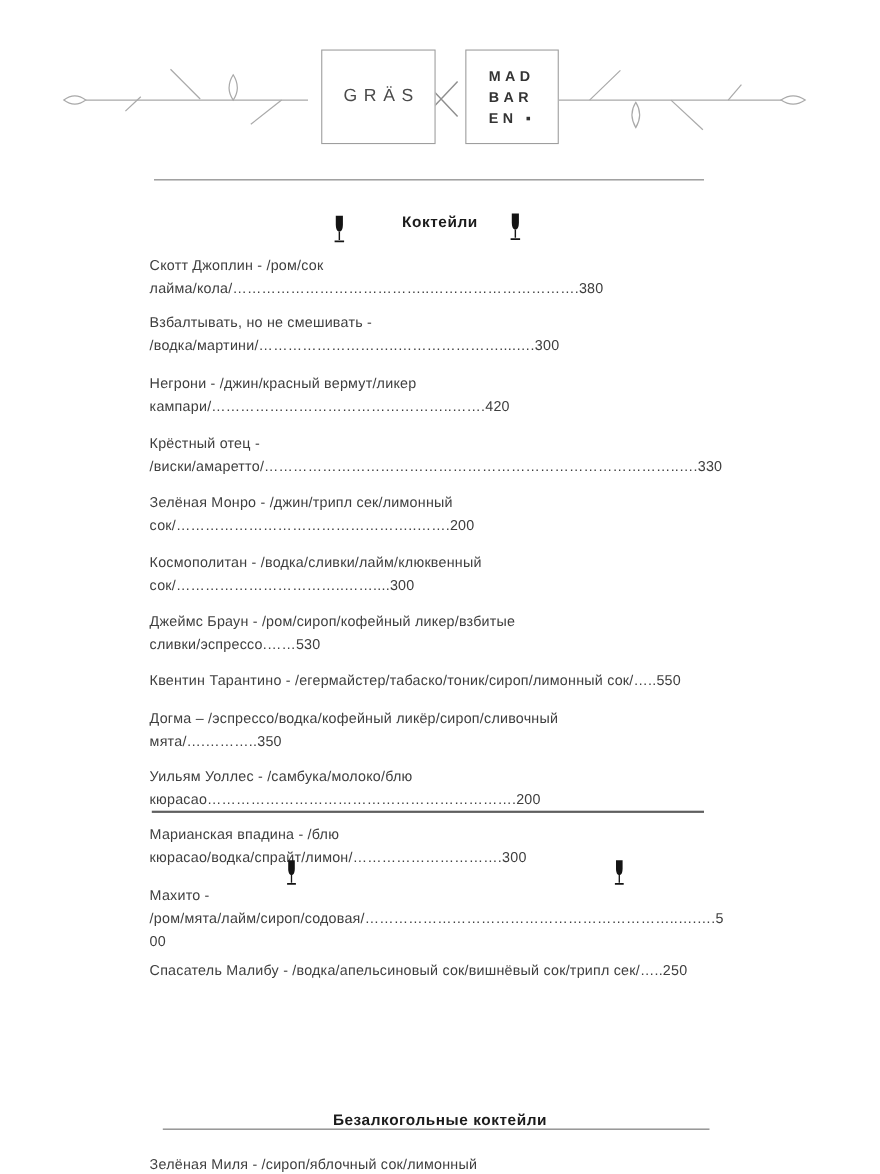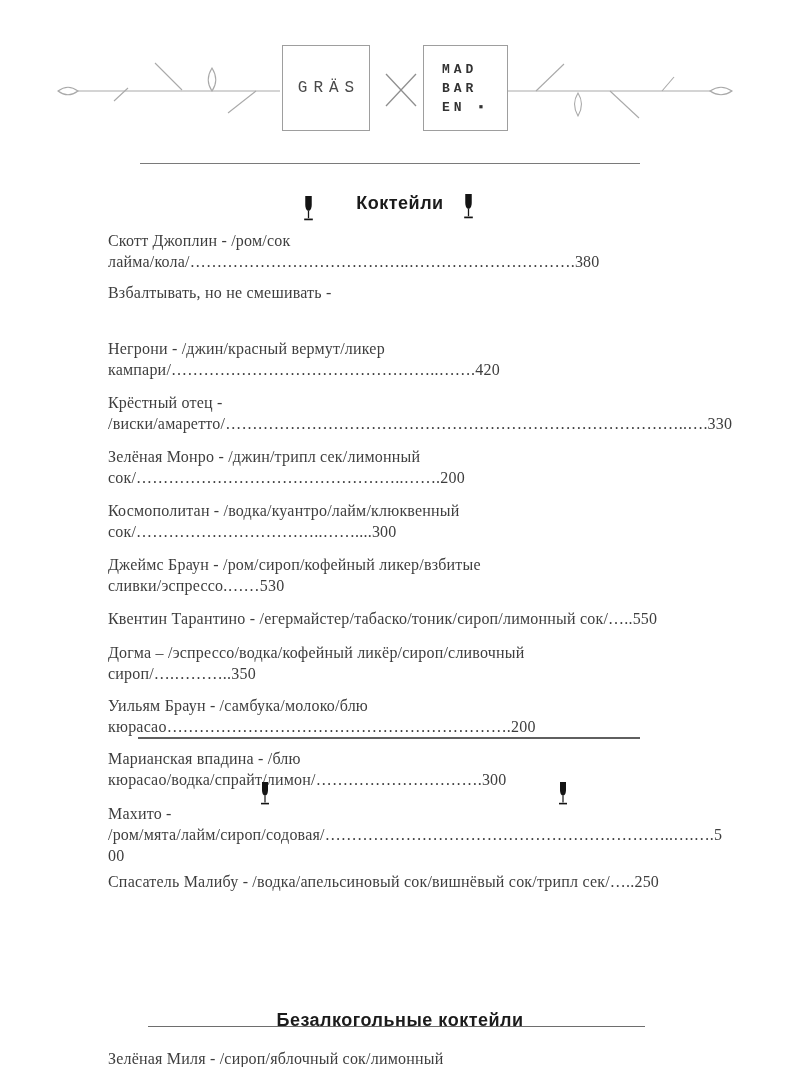--- a/index.html
+++ b/index.html
@@ -5,47 +5,47 @@
   html,body { margin:0; padding:0; background:#ffffff; }
   .page {
     position:relative; width:800px; height:1067px; background:#ffffff;
     font-family:"Liberation Sans", sans-serif; overflow:hidden;
   }
   
   .branches { position:absolute; left:0; top:0; }
   .logo-box {
     position:absolute; top:45px; height:86px; background:#ffffff;
     border:1px solid #9e9e9e; box-sizing:border-box;
-    display:flex; align-items:center; justify-content:center;font-family:Liberation Mono, monospace;
+    display:flex; align-items:center; justify-content:center;
   }
-  .logo-gras { left:282px; width:88px; }
+  .logo-gras { left:292px; width:104px; }
   .logo-gras .logo-text {
     font-size:16px; letter-spacing:6px; color:#4a4a4a; font-weight:400;
     padding-left:6px;
   }
   .logo-mad { left:423px; width:85px; }
   .logo-mad .logo-lines { text-align:left; }
   .logo-mad .logo-lines div {
     font-size:13px; font-weight:700; letter-spacing:4px; line-height:19px;
     color:#333333; white-space:nowrap;
   }
   
   .rule { position:absolute; background:#7a7a7a; }
   .rule-1 { left:140px; top:163px; width:500px; height:1px; }
   .rule-2 { left:138px; top:737px; width:502px; height:2px; background:#5f5f5f; }
   .rule-3 { left:148px; top:1026px; width:497px; height:1px; background:#6e6e6e; }
   
   .sec-title {
     position:absolute; left:0; width:800px; text-align:center;
-    font-weight:bold; font-size:18px; color:#1b1b1b; letter-spacing:0.5px;
+    font-weight:bold; font-size:14px; color:#1b1b1b; letter-spacing:0.5px;
   }
   .title-cocktails { top:193px; }
   .title-nonalc { top:1010px; }
   
-  .item { position:absolute; left:108px; color:#3e3e3e; font-size:16px; letter-spacing:0.2px;font-family:Liberation Serif, serif; }
+  .item { position:absolute; left:136px; color:#3e3e3e; font-size:13px; letter-spacing:0.2px; }
   .item .line { height:21px; line-height:21px; white-space:nowrap; }
   
   .flute { position:absolute; }
 </style>
 </head>
 <body>
 
 <div class="page">
 
   <svg class="branches" width="800" height="160" viewBox="0 0 800 160">
@@ -96,50 +96,51 @@
     <line x1="6.5" y1="14.5" x2="6.5" y2="21.5" stroke="#141414" stroke-width="1.2"></line>
     <line x1="2.5" y1="22.6" x2="10.5" y2="22.6" stroke="#141414" stroke-width="1.6"></line>
   </svg>
 
   <div class="item" style="top:230px">
     <div class="line">Скотт Джоплин - /ром/сок</div>
     <div class="line">лайма/кола/…………………………………..………………………….380</div>
   </div>
   <div class="item" style="top:282px">
     <div class="line">Взбалтывать, но не смешивать  -</div>
+    <div class="line">/водка/мартини/………………………..…………………....….300</div>
   </div>
   <div class="item" style="top:338px">
     <div class="line">Негрони - /джин/красный вермут/ликер</div>
     <div class="line">кампари/…………………………………………..…….420</div>
   </div>
   <div class="item" style="top:392px">
     <div class="line">Крёстный отец -</div>
     <div class="line">/виски/амаретто/…………………………………………………………………………..….330</div>
   </div>
   <div class="item" style="top:446px">
     <div class="line">Зелёная Монро - /джин/трипл сек/лимонный</div>
     <div class="line">сок/…………………………………………..…….200</div>
   </div>
   <div class="item" style="top:500px">
-    <div class="line">Космополитан - /водка/куантро/лайм/клюквенный</div>
+    <div class="line">Космополитан - /водка/сливки/лайм/клюквенный</div>
     <div class="line">сок/……………………………..……....300</div>
   </div>
   <div class="item" style="top:554px">
     <div class="line">Джеймс Браун - /ром/сироп/кофейный ликер/взбитые</div>
     <div class="line">сливки/эспрессо.……530</div>
   </div>
   <div class="item" style="top:608px">
     <div class="line">Квентин Тарантино - /егермайстер/табаско/тоник/сироп/лимонный сок/…..550</div>
   </div>
   <div class="item" style="top:642px">
     <div class="line">Догма – /эспрессо/водка/кофейный ликёр/сироп/сливочный</div>
-    <div class="line">сироп/….………..350</div>
+    <div class="line">мята/….………..350</div>
   </div>
   <div class="item" style="top:695px">
-    <div class="line">Уильям Браун - /самбука/молоко/блю</div>
+    <div class="line">Уильям Уоллес - /самбука/молоко/блю</div>
     <div class="line">кюрасао……………………………………………………….200</div>
   </div>
 
   <div class="rule rule-2"></div>
 
   <div class="item" style="top:748px">
     <div class="line">Марианская впадина - /блю</div>
     <div class="line">кюрасао/водка/спрайт/лимон/………………………….300</div>
   </div>
 

